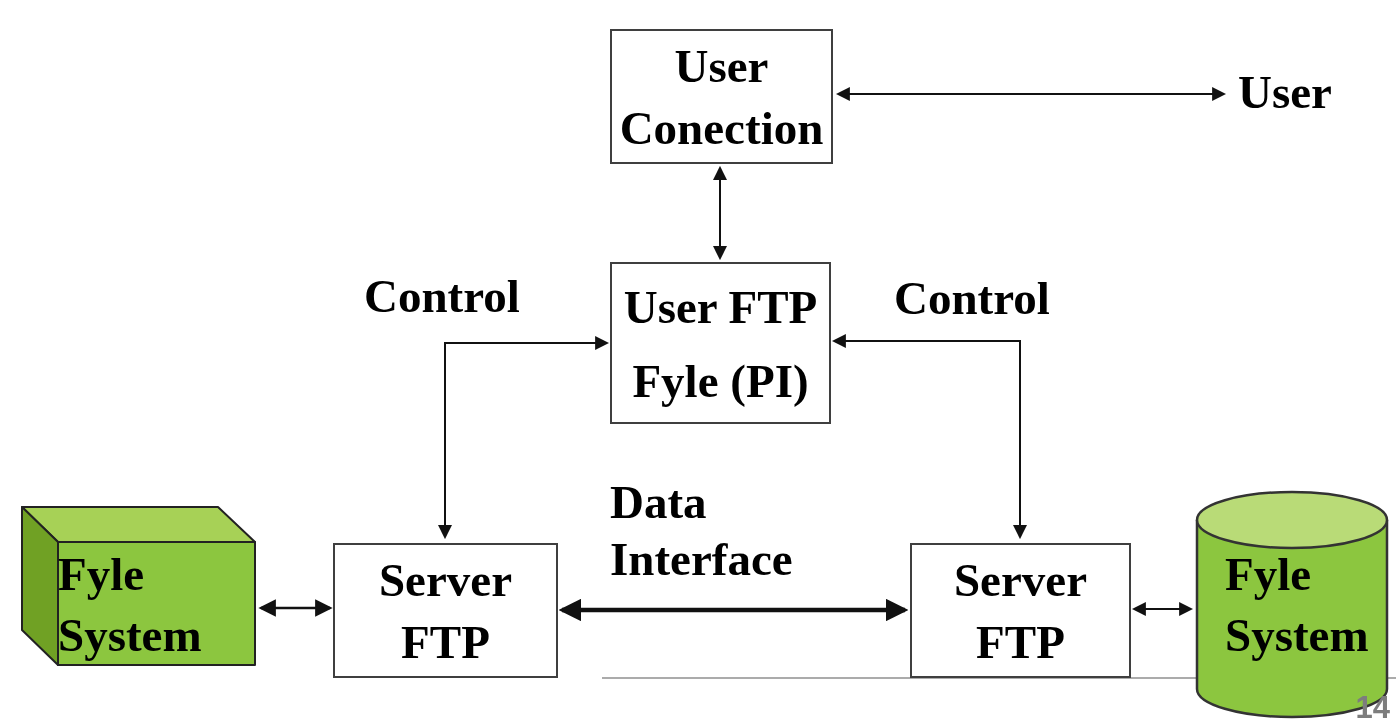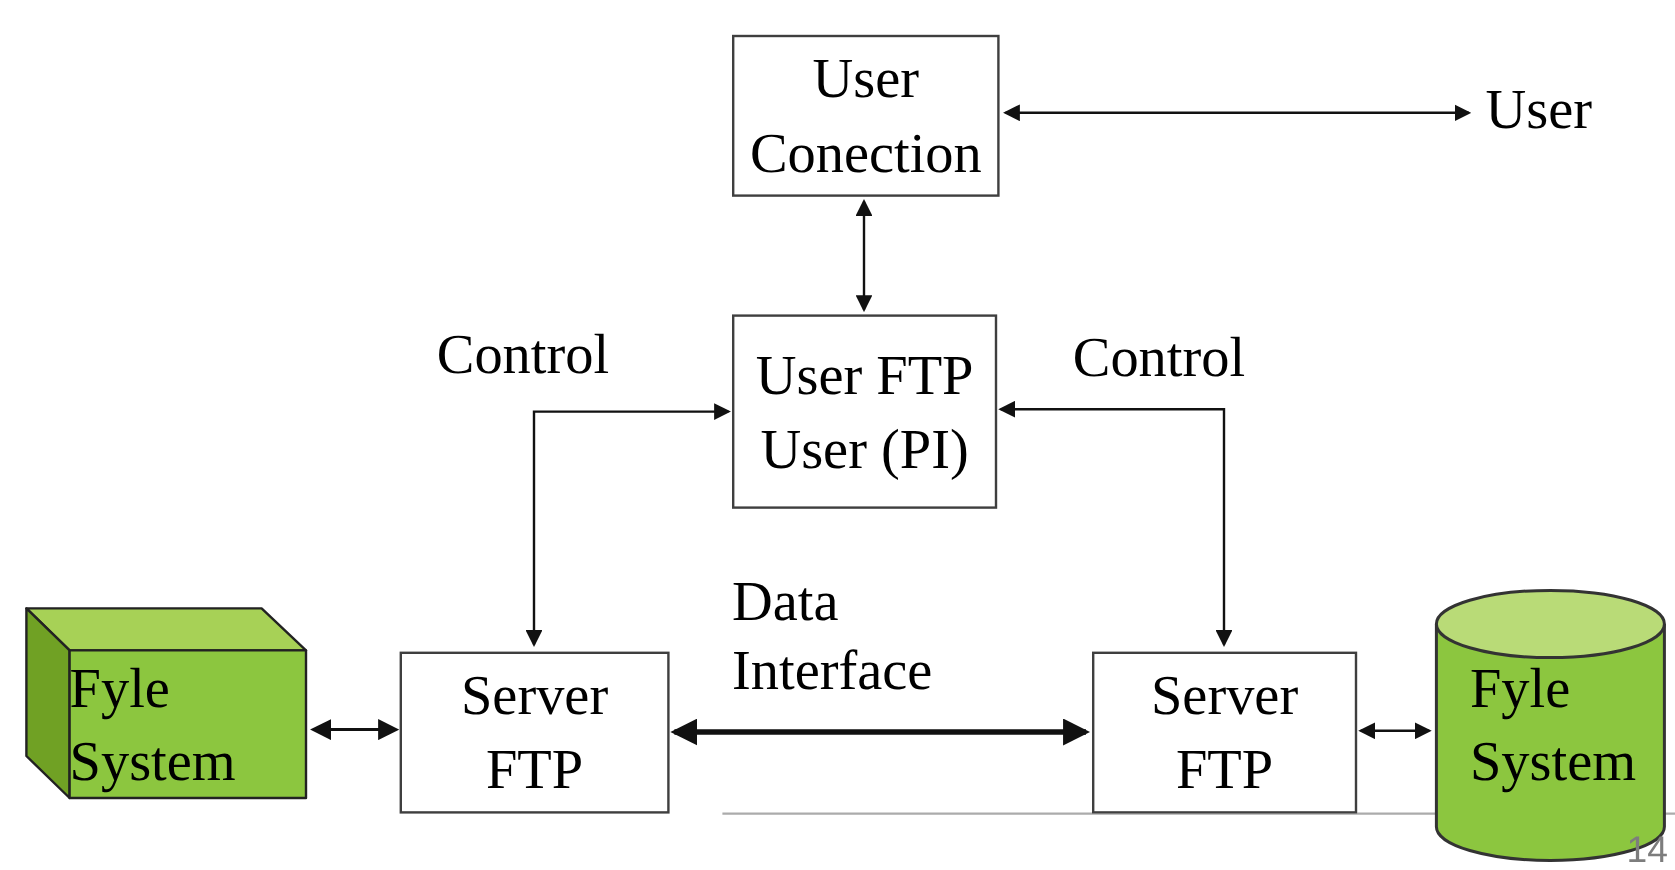--- a/index.html
+++ b/index.html
@@ -4,42 +4,42 @@
 <style>
   html, body { margin: 0; padding: 0; }
   body {
     width: 1396px; height: 725px;
     background: #ffffff;
     position: relative;
     overflow: hidden;
     font-family: "Liberation Serif", "DejaVu Serif", serif;
     color: #000;
   }
-  .stage { position: absolute; left: 0; top: 0; width: 1396px; height: 725px; }
+  .stage { position: absolute; left: 0; top: 0; width: 1396px; height: 725px; font-weight: bold; }
   svg.layer { position: absolute; left: 0; top: 0; }
 
   
   .box {
     position: absolute;
     box-sizing: border-box;
     background: #ffffff;
     border: 2px solid #3f3f3f;
     display: flex;
     flex-direction: column;
     align-items: center;
     justify-content: center;
     text-align: center;
     font-size: 47px;
     line-height: 62px;
     white-space: nowrap;
     z-index: 3;
   }
   .box-user-interface { left: 610px; top: 29px;  width: 223px; height: 135px; }
   .box-user-ftp       { left: 610px; top: 262px; width: 221px; height: 162px;
-                        justify-content: center; padding: 12px 0 10px; }
+                        justify-content: flex-start; padding: 12px 0 10px; gap: 12px; }
   .box-server-left    { left: 333px; top: 543px; width: 225px; height: 135px; }
   .box-server-right   { left: 910px; top: 543px; width: 221px; height: 135px; }
 
   
   .float-label {
     position: absolute;
     font-size: 47px;
     line-height: 57px;
     white-space: nowrap;
     z-index: 3;
@@ -118,21 +118,21 @@
     <line x1="1134" y1="609" x2="1191" y2="609" stroke="#111" stroke-width="2" marker-start="url(#ah)" marker-end="url(#ah)"></line>
   </svg>
 
   <div class="box box-user-interface">
     <span>User</span>
     <span>Conection</span>
   </div>
 
   <div class="box box-user-ftp">
     <span>User FTP</span>
-    <span>User (PI)</span>
+    <span>Fyle (PI)</span>
   </div>
 
   <div class="box box-server-left">
     <span>Server</span>
     <span>FTP</span>
   </div>
 
   <div class="box box-server-right">
     <span>Server</span>
     <span>FTP</span>

